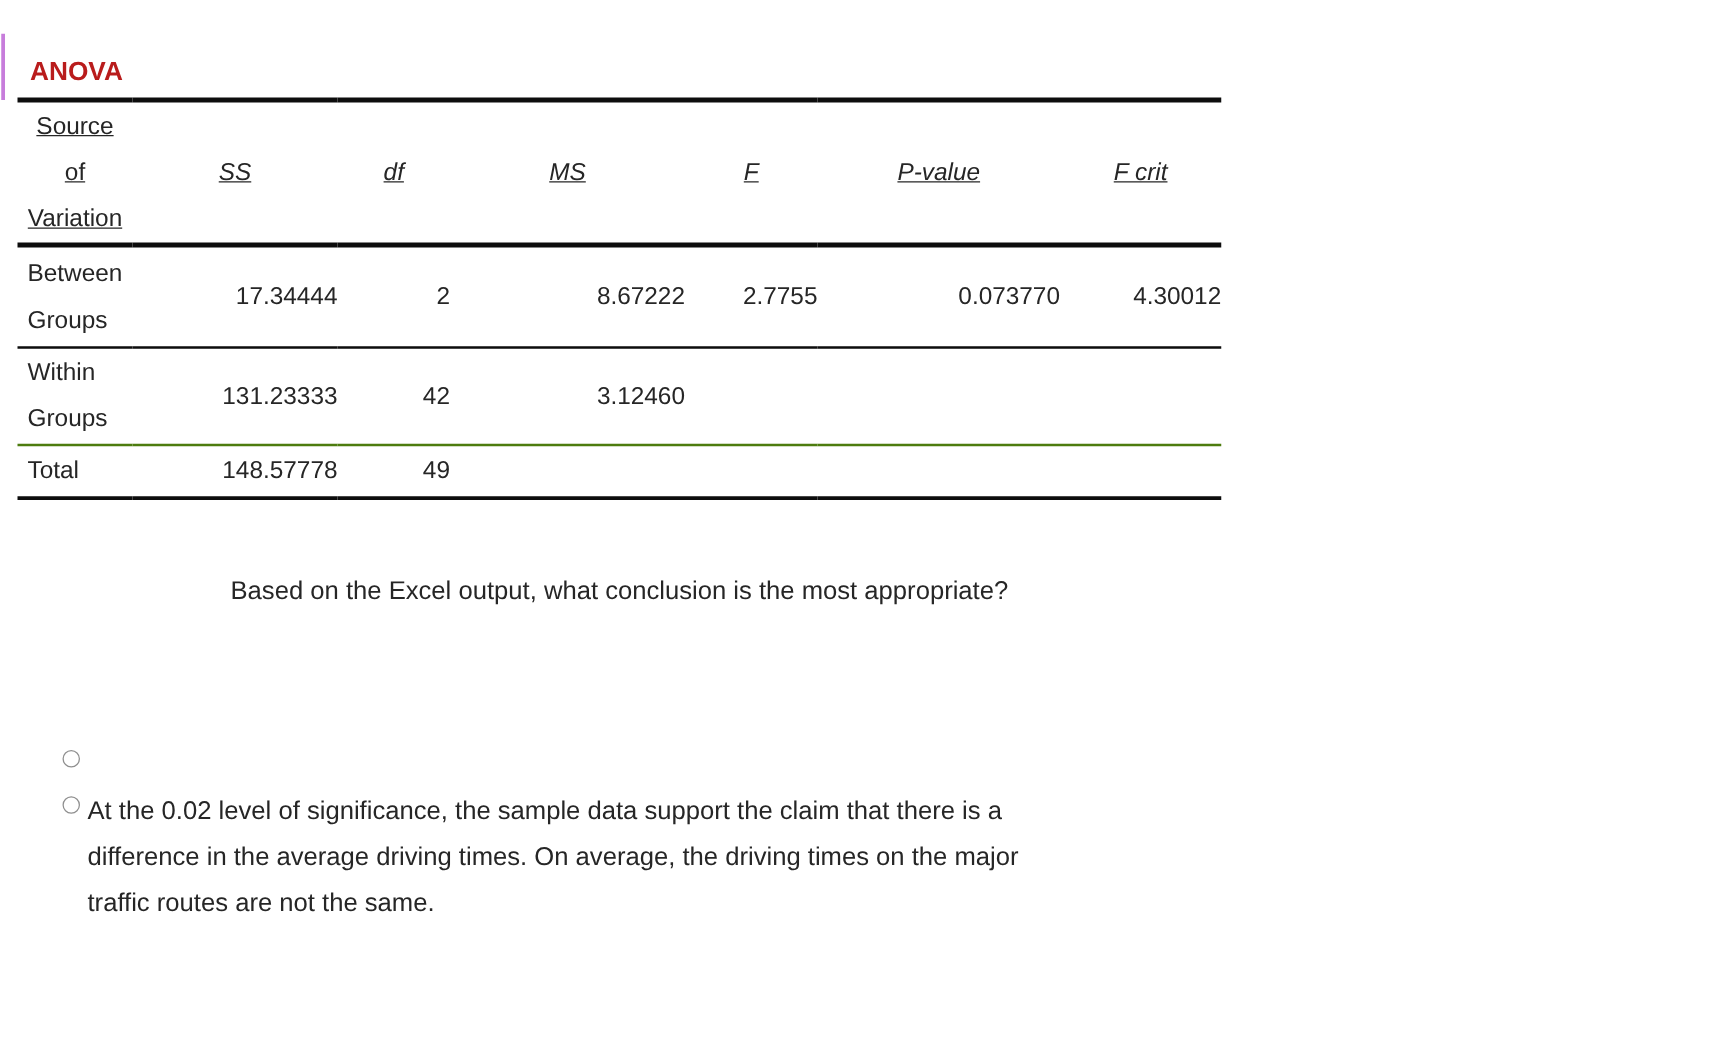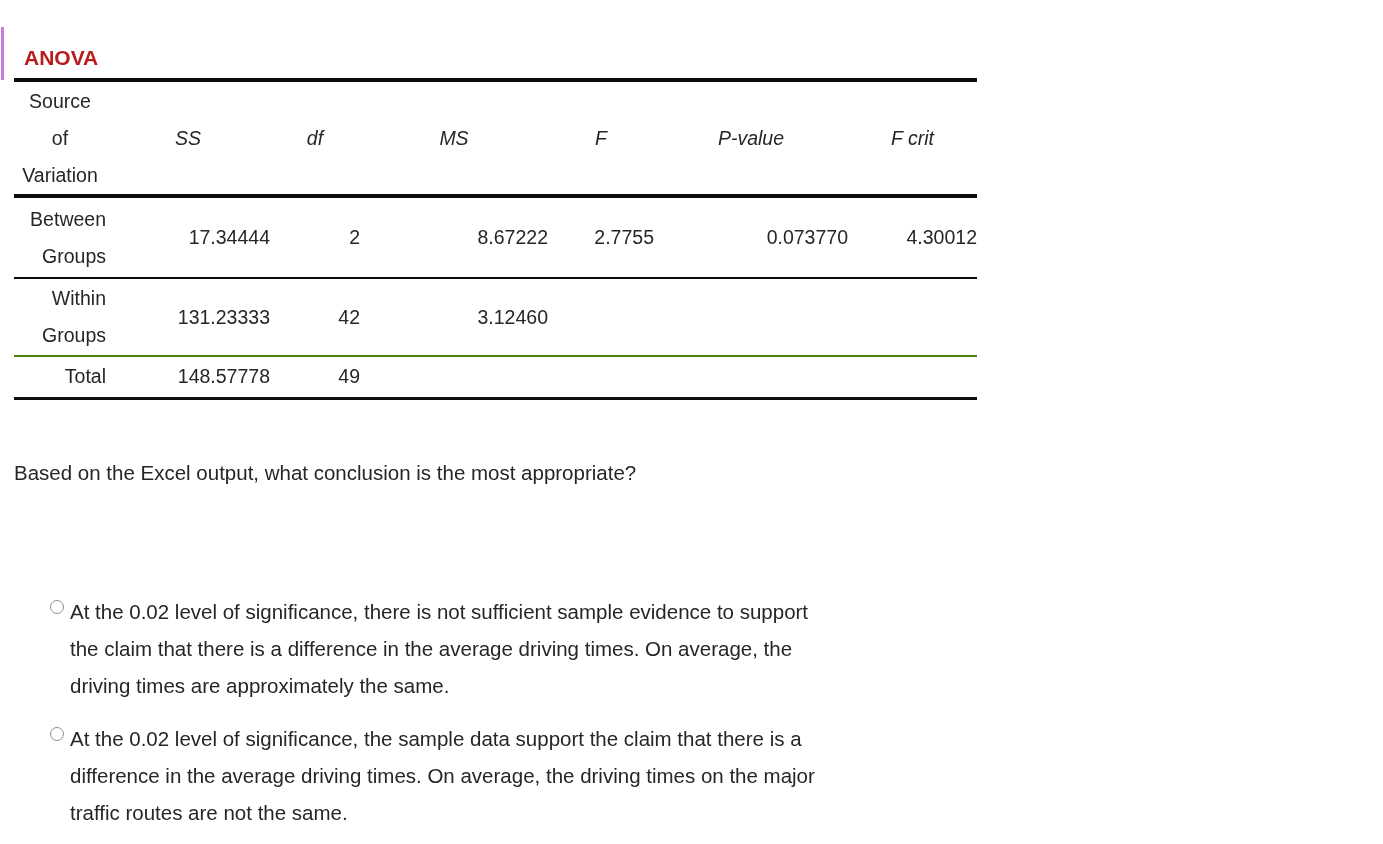--- a/index.html
+++ b/index.html
@@ -6,30 +6,30 @@
   body{
     width:1383px;height:844px;background:#ffffff;position:relative;
     font-family:"Liberation Sans","DejaVu Sans",sans-serif;
     color:#262626;overflow:hidden;
   }
   .accent-bar{position:absolute;left:1px;top:27px;width:3px;height:53px;background:#c77ddb;}
   .main{position:absolute;left:14px;top:0;width:963px;}
   .anova-title{margin:46px 0 8px 10px;font-size:21px;font-weight:700;color:#b91c1c;}
   table.anova{border-collapse:collapse;table-layout:fixed;width:963px;font-size:19.5px;color:#262626;}
   table.anova thead tr{border-top:4px solid #0d0d0d;border-bottom:4px solid #0d0d0d;}
-  table.anova th{font-weight:400;text-align:center;vertical-align:middle;line-height:37px;height:112px;padding:0;}
+  table.anova th{font-weight:400;text-align:center;vertical-align:middle;line-height:37px;height:112px;padding:0;text-decoration:underline;}
   table.anova th.src{font-style:normal;}
   table.anova th.num{font-style:italic;}
   table.anova td{vertical-align:middle;padding:0;line-height:37px;}
-  table.anova td.label{text-align:right;padding-left:8px;}
+  table.anova td.label{text-align:left;padding-left:8px;}
   table.anova td.val{text-align:right;}
   tr.row-between{height:82px;border-bottom:2px solid #0d0d0d;}
   tr.row-within{height:78px;border-bottom:2px solid #4d7c0f;}
   tr.row-total{height:42px;border-bottom:3px solid #0d0d0d;margin-left:29px;}
-  .question-text{margin:59px 0 1px 0;font-size:20.5px;line-height:28px;color:#262626;}
+  .question-text{margin:59px 0 1px 0;font-size:20.5px;line-height:28px;color:#262626;text-align:center;}
   .options{margin-top:106px;}
   .option{display:flex;margin:0 0 16px 36px;font-size:20.5px;line-height:37px;color:#262626;}
   .radio{width:14px;height:14px;border:1px solid #8f8f8f;border-radius:50%;background:#fff;
          margin:7px 6px 0 0;flex-shrink:0;box-sizing:border-box;cursor:pointer;}
   .opt-lines div{white-space:nowrap;}
 </style>
 </head>
 <body>
 
 <div class="accent-bar"></div>
@@ -93,25 +93,20 @@
       </tr>
     </tbody>
   </table>
 
   <div class="question-text">Based on the Excel output, what conclusion is the most appropriate?</div>
 
   <div class="options">
 
     <div class="option">
       <span class="radio"></span>
-      <span class="opt-lines">
-        <div>At the 0.02 level of significance, there is not sufficient sample evidence to support</div>
-        <div>the claim that there is a difference in the average driving times. On average, the</div>
-        <div>driving times are approximately the same.</div>
-      </span>
     </div>
 
     <div class="option">
       <span class="radio"></span>
       <span class="opt-lines">
         <div>At the 0.02 level of significance, the sample data support the claim that there is a</div>
         <div>difference in the average driving times. On average, the driving times on the major</div>
         <div>traffic routes are not the same.</div>
       </span>
     </div>

